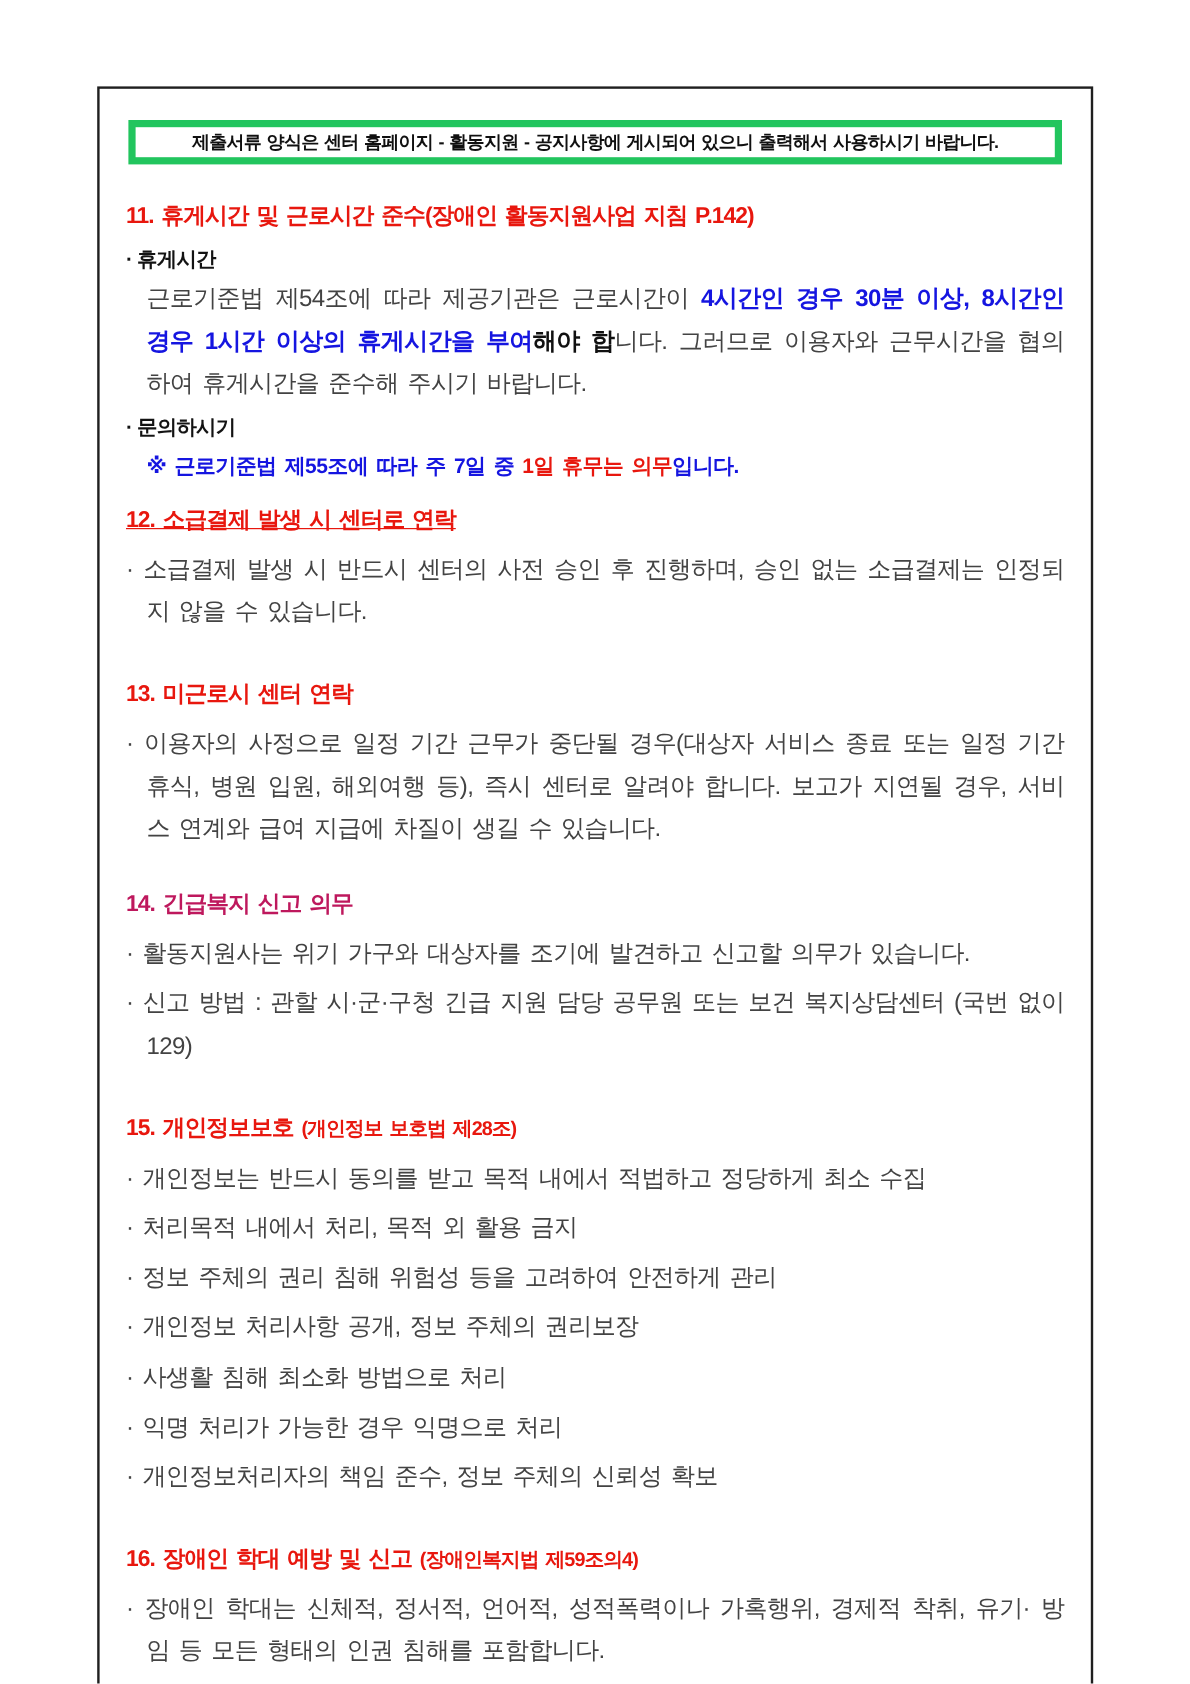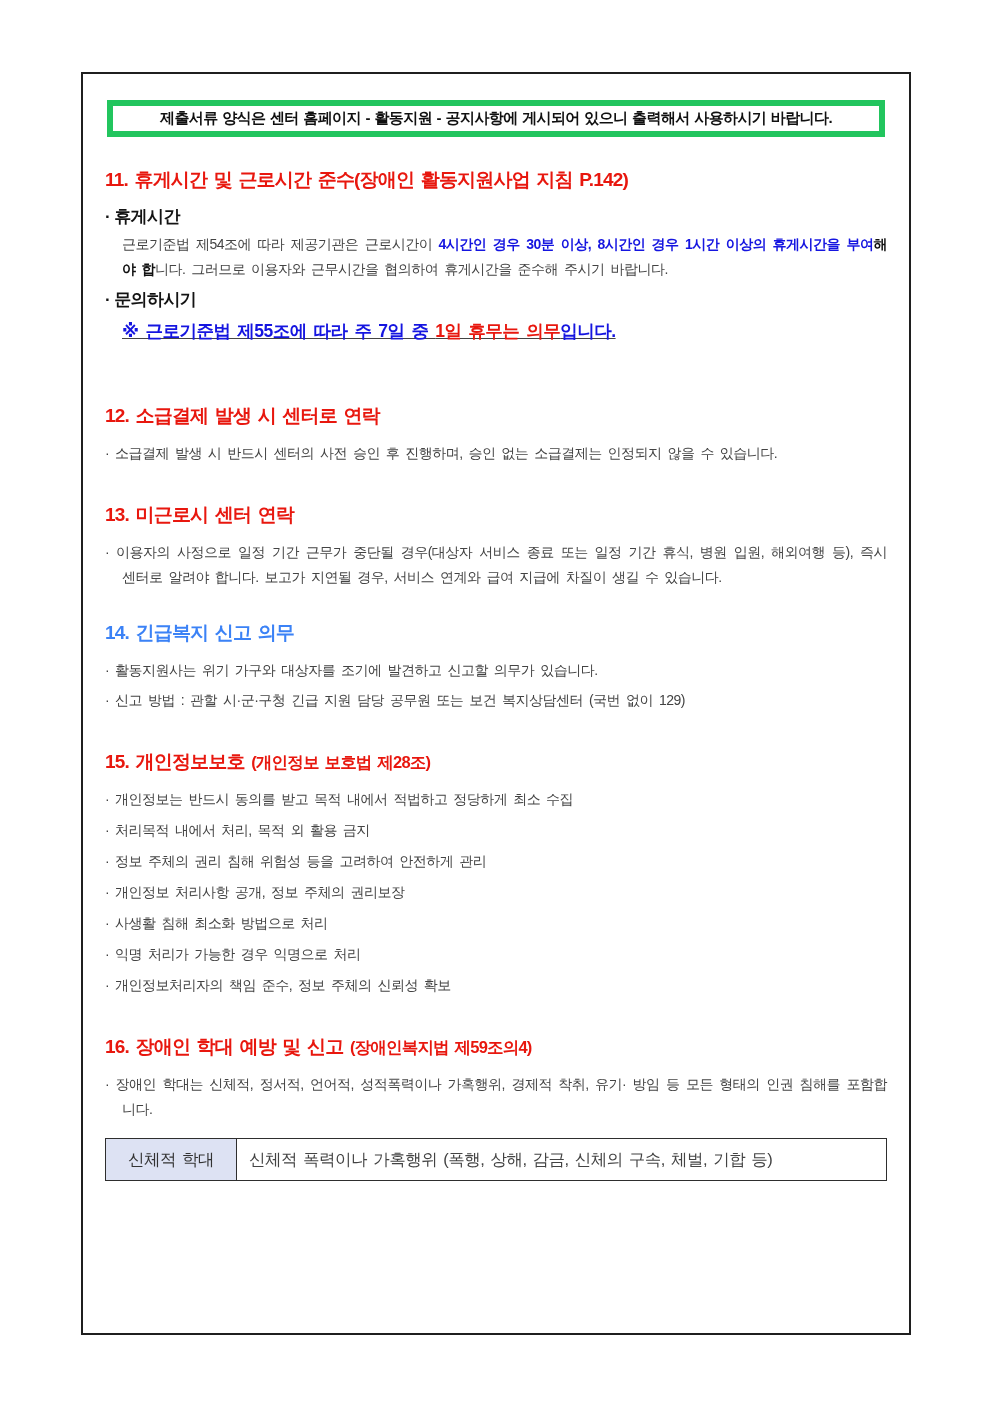--- a/index.html
+++ b/index.html
@@ -32,48 +32,48 @@
     word-spacing: 1px;
   }
   .sec-title {
     font-size: 19px;
     font-weight: bold;
     letter-spacing: -0.8px;
     word-spacing: 2px;
     margin: 30px 0 12px 0;
     color: var(--accent-red, #e8170e);
   }
-  .sec-title.black { color: #3b82f6; }
+  .sec-title.black { color: #be185d; }
   .sec-title .paren { font-size: 16.5px; }
   .sub-label {
     font-weight: bold;
     color: #131313;
     font-size: 17px;
     margin: 4px 0 4px 0;
     letter-spacing: -0.6px;
   }
   .para {
-    font-size: 14px;
+    font-size: 20px;
     line-height: 1.78;
     margin: 2px 0 6px 0;
     text-align: justify;
     letter-spacing: -0.5px;
     word-spacing: 2.5px;
   }
   .ind { margin-left: 17px; }
   .bullet {
     padding-left: 17px;
     text-indent: -17px;
   }
   .blue { color: var(--accent-blue, #1515e0); font-weight: bold; }
   .red  { color: var(--accent-red, #e8170e); font-weight: bold; }
   .bold-black { color: #111111; font-weight: bold; }
   .ul { text-decoration: underline; text-underline-offset: 3px; }
-  .note-line { font-size: 17.5px; font-weight: bold; margin: 8px 0 15px 17px; letter-spacing: -0.5px; word-spacing: 2.5px; text-decoration: underline; }
-  .gap-lg { margin-top: 60px; }
+  .note-line { font-size: 17.5px; font-weight: bold; margin: 8px 0 15px 17px; letter-spacing: -0.5px; word-spacing: 2.5px; }
+  .gap-lg { margin-top: 20px; text-decoration: underline; }
   .gap-md { margin-top: 36px; }
   table.abuse {
     width: 100%;
     border-collapse: collapse;
     margin-top: 16px;
     table-layout: fixed;
   }
   table.abuse td {
     border: 1.5px solid #2e2e2e;
     font-size: 16.5px;

